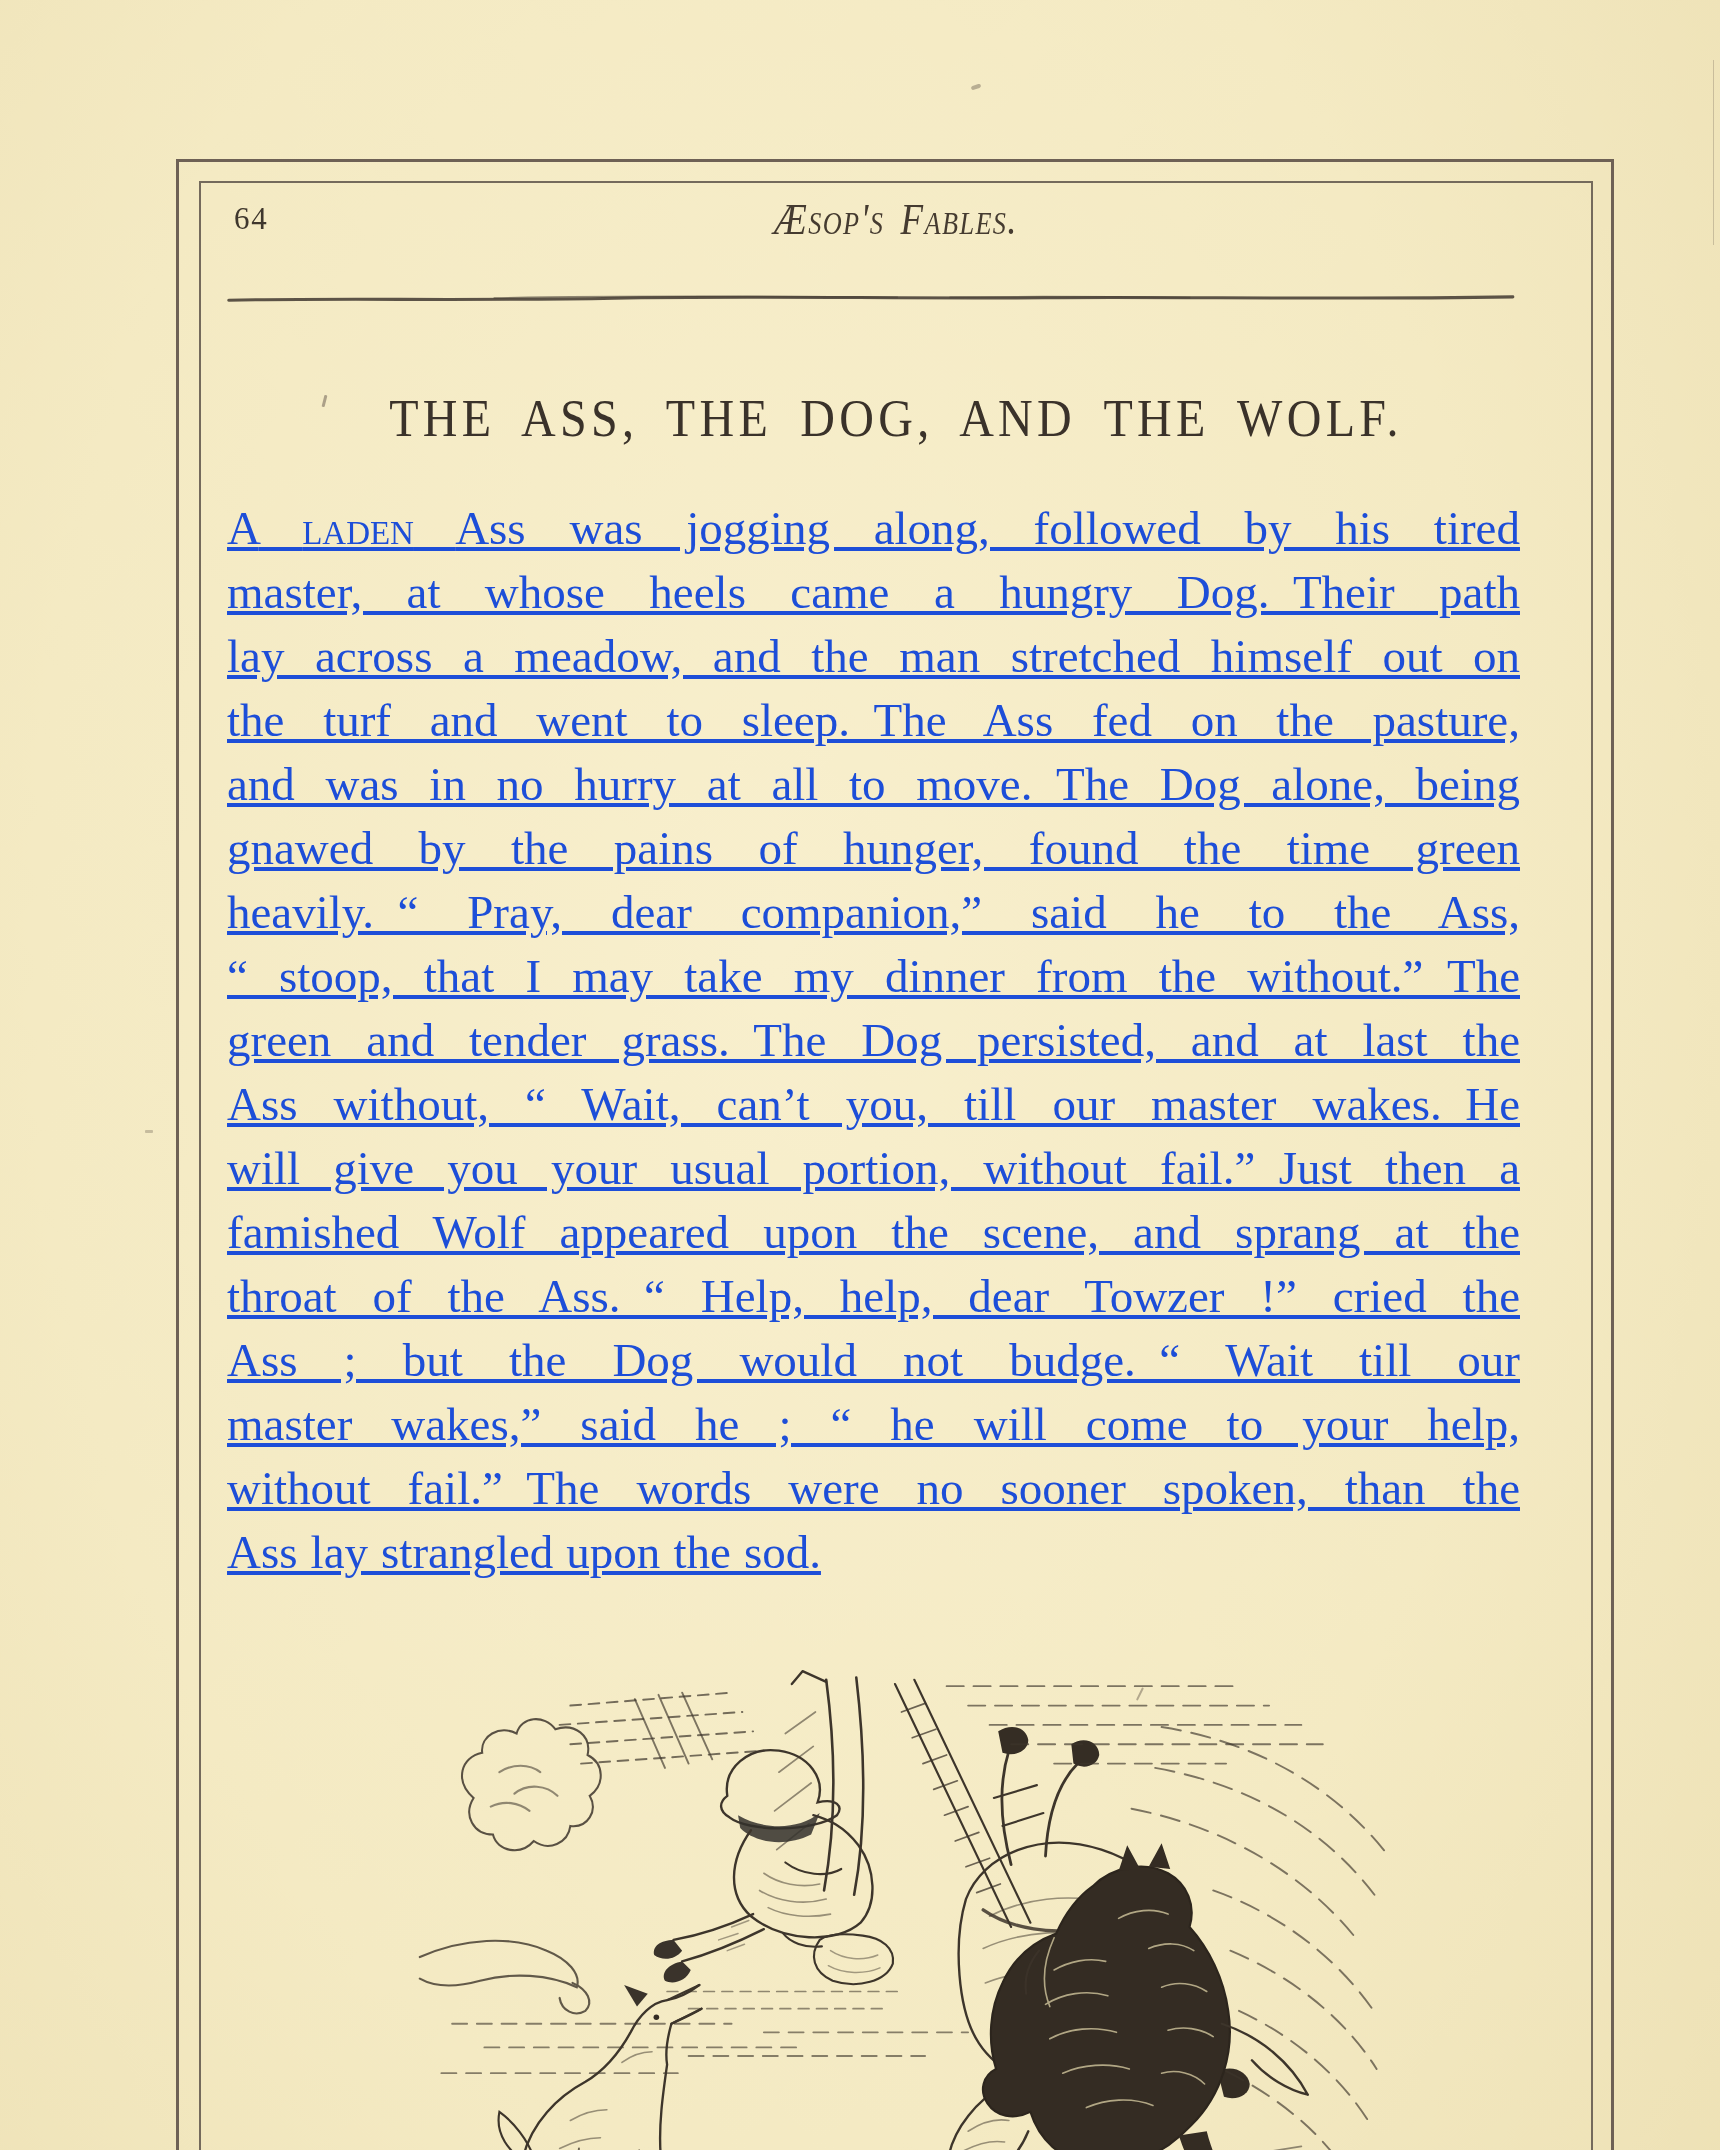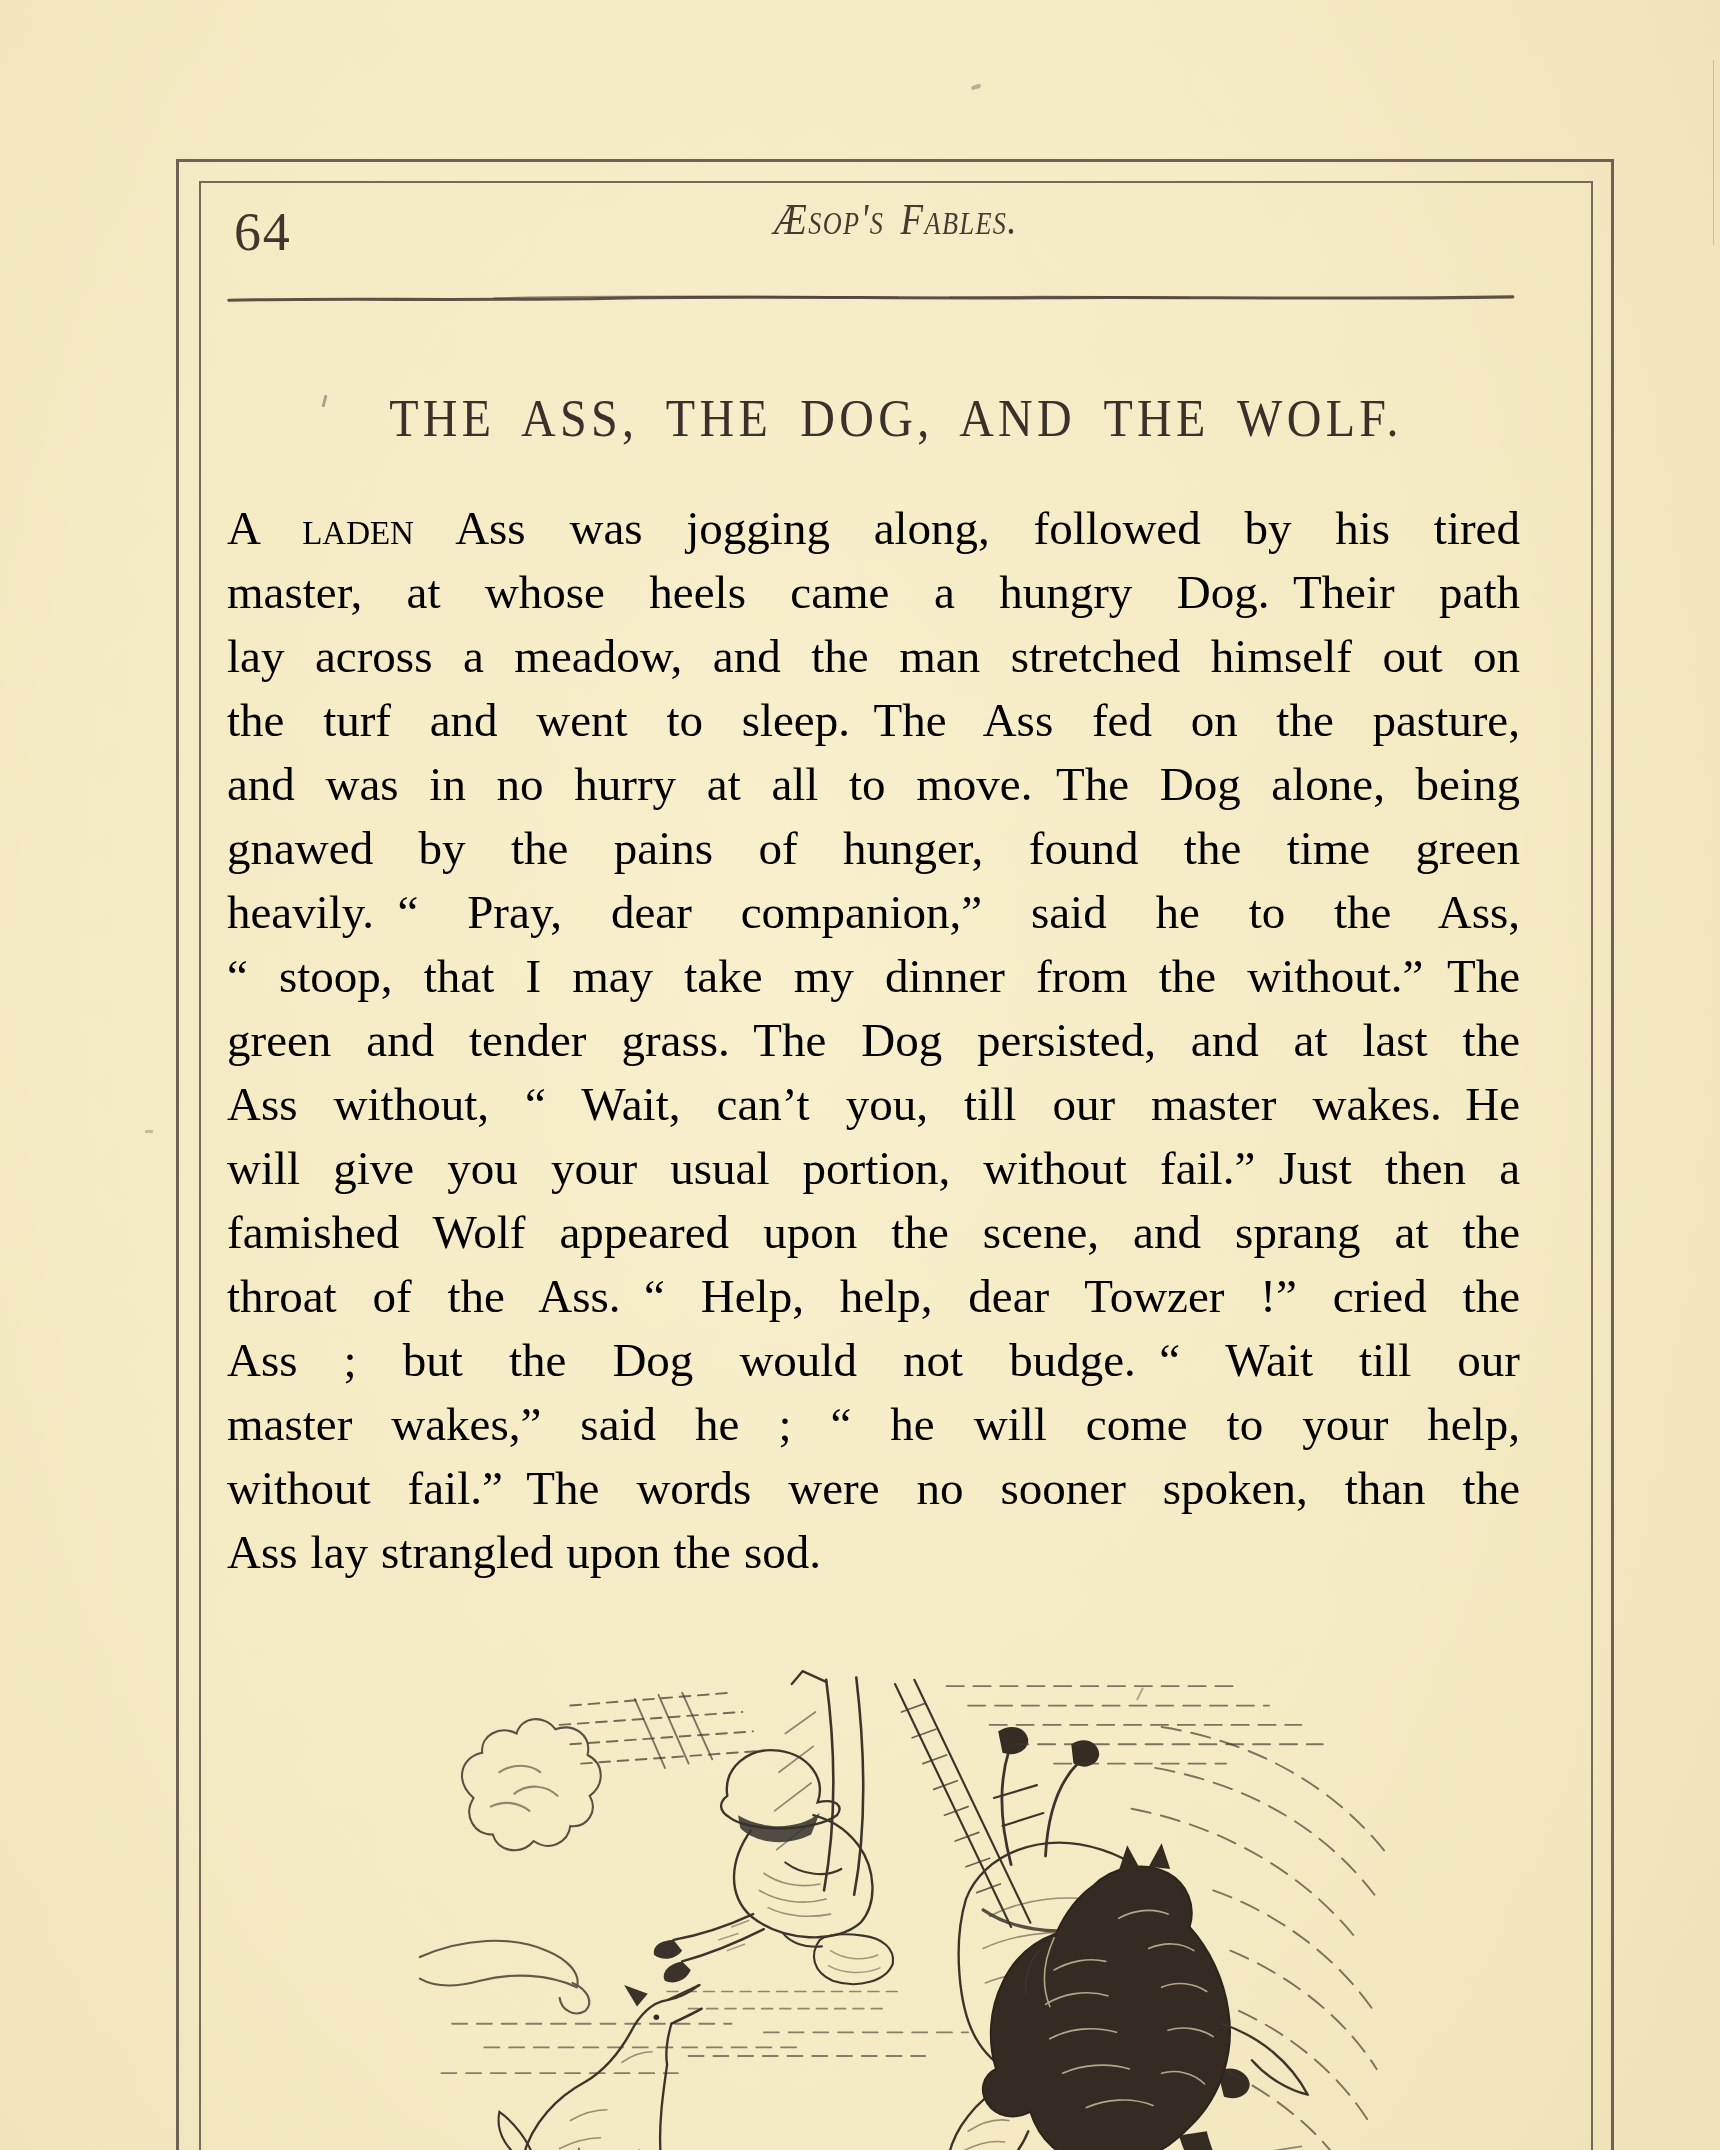--- a/index.html
+++ b/index.html
@@ -5,33 +5,33 @@
   html,body{margin:0;padding:0;}
   body{
     width:1721px;height:2502px;position:relative;overflow:hidden;
     background:radial-gradient(ellipse at 45% 38%, #f8efcd 0%, #f4eac3 55%, #ecdfb2 100%);
     font-family:"Liberation Serif", serif;color:#3f372d;
   }
   .frame{position:absolute;box-sizing:border-box;border-style:solid;border-color:#6e6155;}
   .frame-outer{left:176px;top:159px;width:1438px;height:2209px;border-width:3px;}
   .frame-inner{left:199px;top:181px;width:1394px;height:2167px;border-width:2.6px;border-color:#746а5c;}
   .frame-inner{border-color:#746a5c;}
-  .page-number{position:absolute;left:234px;top:201px;font-size:54px;letter-spacing:1.7px;}
+  .page-number{position:absolute;left:234px;top:201px;font-size:31px;letter-spacing:1.7px;}
   .running-head{
     position:absolute;left:199px;top:193px;width:1394px;text-align:center;
     font-style:italic;font-variant:small-caps;font-size:45px;letter-spacing:1.7px;word-spacing:6.9px;
     transform:scaleX(.82);transform-origin:50% 50%;color:#453b30;
   }
   .head-rule{position:absolute;left:227px;top:293px;width:1288px;height:11.2px;}
   .fable-title{
     position:absolute;left:199px;top:387px;width:1394px;text-align:center;
     font-size:48px;letter-spacing:4.3px;word-spacing:12px;color:#3a322a;
     transform:scaleY(1.12);transform-origin:50% 0;white-space:nowrap;
   }
-  .body-text{position:absolute;left:227px;top:496px;width:1293px;font-size:47px;word-spacing:1.3px;color:#000000;}
+  .body-text{position:absolute;left:227px;top:496px;width:1293px;font-size:47px;word-spacing:1.3px;color:#1d4ed8;text-decoration:underline;}
   .body-line{
     height:64px;line-height:64px;overflow:hidden;white-space:normal;
     text-align:justify;text-align-last:justify;
   }
   .body-line.last{text-align-last:left;}
   .sc{font-variant:small-caps;}
   .illustration{position:absolute;left:409px;top:1669px;width:1058px;height:602px;}
   .speck{position:absolute;background:#6f6355;border-radius:0.9px;}
   .speck.s1{left:323px;top:395px;width:2.6px;height:12px;transform:rotate(14deg);opacity:.55;}
   .speck.s2{left:971px;top:85px;width:9.5px;height:3.9px;transform:rotate(-18deg);opacity:.45;border-radius:2.2px;}

